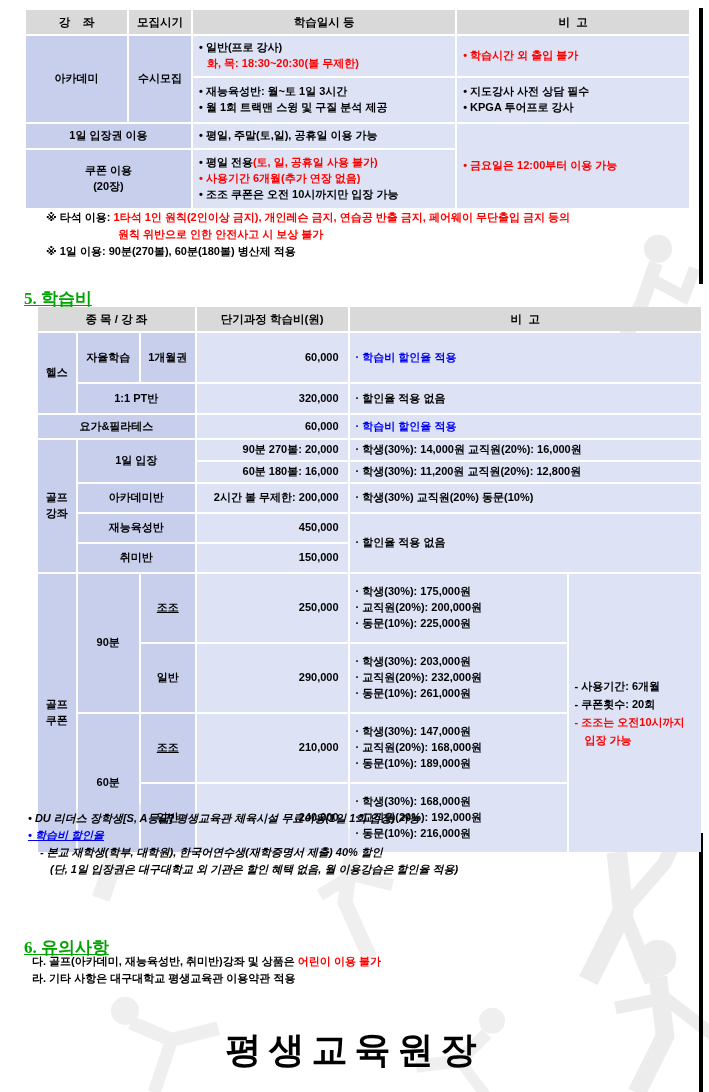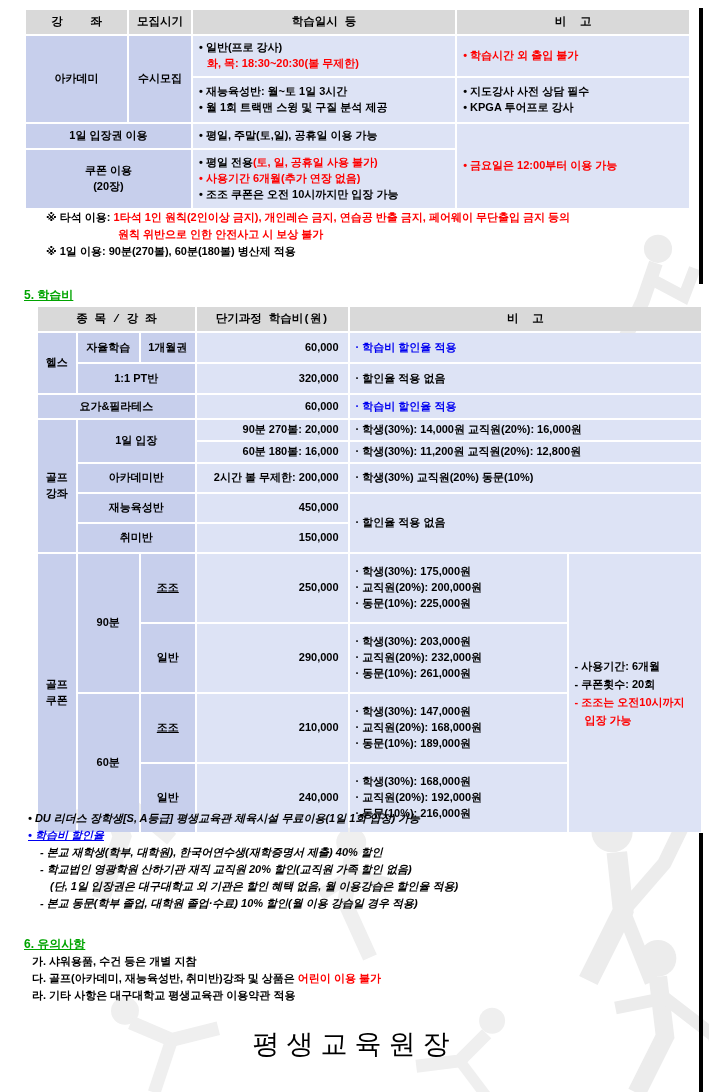--- a/index.html
+++ b/index.html
@@ -1,39 +1,39 @@
 <!DOCTYPE html>
 <html><head>
 <meta charset="utf-8">
 <style>
   html,body{margin:0;padding:0;background:#fff;}
   .page{position:relative;width:709px;height:1092px;background:#ffffff;overflow:hidden;
         font-family:"Liberation Sans","DejaVu Sans",sans-serif;font-weight:700;color:#000;}
   .abs{position:absolute;}
   table{border-collapse:separate;border-spacing:2px;table-layout:fixed;}
   th,td{padding:1px 6px;font-size:11px;line-height:1.45;vertical-align:middle;overflow:hidden;}
-  th{white-space:pre;font-family:Liberation Mono, monospace;}
+  th{white-space:pre;}
   .hdr{background:#d9d9d9;text-align:center;font-size:11.5px;}
   .lbl{background:#c7cfec;text-align:center;}
   .cell{background:#dde3f5;text-align:left;}
   .price{background:#dde3f5;text-align:right;padding-right:9px;}
   .ctr{text-align:center;}
   .red{color:#fe0000;}
   .blue{color:#0000f0;}
   .green{color:#00a400;}
   .u{text-decoration:underline;}
   .note-line{font-size:11px;line-height:17px;}
   .b-line{font-size:11px;line-height:17px;}
-  .sec-title{font-size:12px;text-decoration:underline;}
+  .sec-title{font-size:17px;text-decoration:underline;font-family:Liberation Serif, serif;}
   .edge{position:absolute;background:#000;width:4px;left:699px;}
   .wm{position:absolute;opacity:1;z-index:0;}
   .content{position:relative;z-index:1;}
   .side-note div{line-height:18px;}
-  .footer-title{font-family:"Liberation Serif","DejaVu Serif",serif;font-weight:400;
-                font-size:27px;letter-spacing:7px;text-align:center;width:100%;}
+  .footer-title{font-family:"Liberation Serif","DejaVu Serif",serif;font-weight:700;
+                font-size:36px;letter-spacing:7px;text-align:center;width:100%;}
 </style>
 </head>
 <body>
 
 <div class="page">
 
   <div class="wm" style="left:590px;top:225px;">
     <svg width="110" height="130" viewBox="0 0 100 120">
         <circle cx="62" cy="22" r="13" fill="#ececec"></circle>
         <path d="M60 35 L48 70 L28 112" stroke="#ececec" stroke-width="13" fill="none"></path>
@@ -158,21 +158,21 @@
           <col style="width:130px">
         </colgroup>
       <tbody>
           <tr>
         <th class="hdr" colspan="3" style="height:22px;">종 목 / 강 좌</th>
         <th class="hdr">단기과정 학습비(원)</th>
         <th class="hdr" colspan="2">비  고</th>
       </tr>
       <tr>
         <td class="lbl" rowspan="2">헬스</td>
-        <td class="lbl" style="height:27px;padding:1px 2px;">자율학습</td>
+        <td class="lbl" style="height:27px;padding:11px 2px;">자율학습</td>
         <td class="lbl" style="padding:1px 2px;">1개월권</td>
         <td class="price">60,000</td>
         <td class="cell blue" colspan="2">· 학습비 할인율 적용</td>
       </tr>
       <tr>
         <td class="lbl" colspan="2" style="height:27px;">1:1  PT반</td>
         <td class="price">320,000</td>
         <td class="cell" colspan="2">· 할인율 적용 없음</td>
       </tr>
       <tr>
@@ -255,28 +255,25 @@
           <div>· 동문(10%): 216,000원</div>
         </td>
       </tr>
     </tbody>
       </table>
 
     <div class="abs" style="left:28px;top:810px;width:670px;font-style:italic;">
       <div class="b-line">• DU 리더스 장학생[S, A등급] 평생교육관 체육시설 무료이용(1일 1회 입장) 가능</div>
       <div class="b-line blue"><span class="u">• 학습비 할인율</span></div>
       <div class="b-line" style="padding-left:12px;">- 본교 재학생(학부, 대학원), 한국어연수생(재학증명서 제출) 40% 할인</div>
-      <div class="b-line" style="padding-left:12px;">- 학교법인 영광학원 산하기관 재직 교직원 20% 할인(교직원 가족 할인 없음)</div>
       <div class="b-line" style="padding-left:22px;">(단, 1일 입장권은 대구대학교 외 기관은 할인 혜택 없음, 월 이용강습은 할인율 적용)</div>
-      <div class="b-line" style="padding-left:12px;">- 본교 동문(학부 졸업, 대학원 졸업·수료) 10% 할인(월 이용 강습일 경우 적용)</div>
     </div>
 
     <div class="abs green sec-title" style="left:24px;top:936px;">6. 유의사항</div>
     <div class="abs" style="left:32px;top:953px;width:660px;">
-      <div class="b-line">가. 샤워용품, 수건 등은 개별 지참</div>
       <div class="b-line"><span>다. 골프(아카데미, 재능육성반, 취미반)강좌 및 상품은 </span><span class="red">어린이 이용 불가</span></div>
       <div class="b-line">라. 기타 사항은 대구대학교 평생교육관 이용약관 적용</div>
     </div>
 
     <div class="abs footer-title" style="left:0;top:1026px;">평생교육원장</div>
 
   </div>
 </div>
 
 </body></html>

